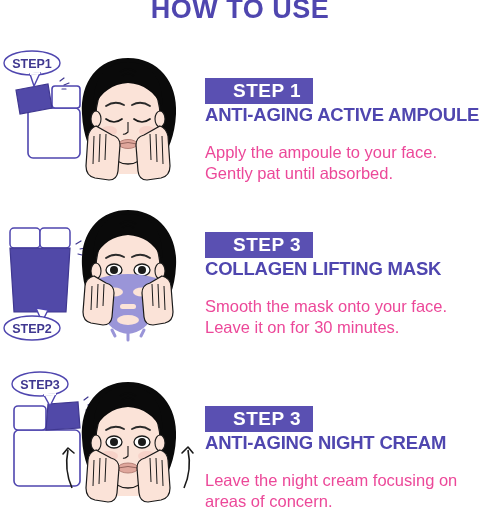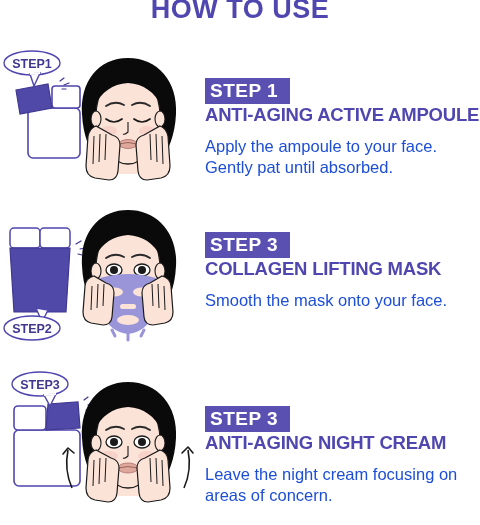--- a/index.html
+++ b/index.html
@@ -34,35 +34,35 @@
   .txt{position:absolute;left:205px;top:0;width:275px;}
 
   
   .badge{
     display:inline-block;
     background:#5A50B2;
     color:#ffffff;
     font-size:19px;
     font-weight:bold;
     letter-spacing:0.5px;
-    padding:2px 12px 3px 5px;
+    padding:2px 12px 3px 28px;
     line-height:1.12;
   }
   .prodname{
     color:#4F46AF;
     font-size:18.5px;
     font-weight:bold;
     letter-spacing:-0.2px;
     white-space:nowrap;
   }
   .desc{
-    color:#1d4ed8;
+    color:#ec4899;
     font-size:16.5px;
     line-height:1.26;
-    margin-top:10px;
+    margin-top:16px;
   }
   .desc span{display:block;white-space:nowrap;}
 
   #row1 .txt{top:38px;}
   #row2 .txt{top:32px;}
   #row3 .txt{top:38px;}
 
   svg{display:block;overflow:visible;}
 </style>
 </head>
@@ -194,20 +194,21 @@
           <path d="M164 86 l1 24 M158 84 l1 24 M152 84 l1 22" stroke="#1a1a1a" stroke-width="1" fill="none"></path>
         </g>
       </svg>
     </div>
 
     <div class="txt">
       <div class="badge">STEP 3</div>
       <div class="prodname">COLLAGEN LIFTING MASK</div>
       <div class="desc">
         <span>Smooth the mask onto your face.</span>
+        <span>Leave it on for 30 minutes.</span>
       </div>
     </div>
   </div>
 
   <div class="row" id="row3">
 
     <div class="art">
       <svg width="200" height="157" viewBox="0 0 200 157">
 
         <g>

